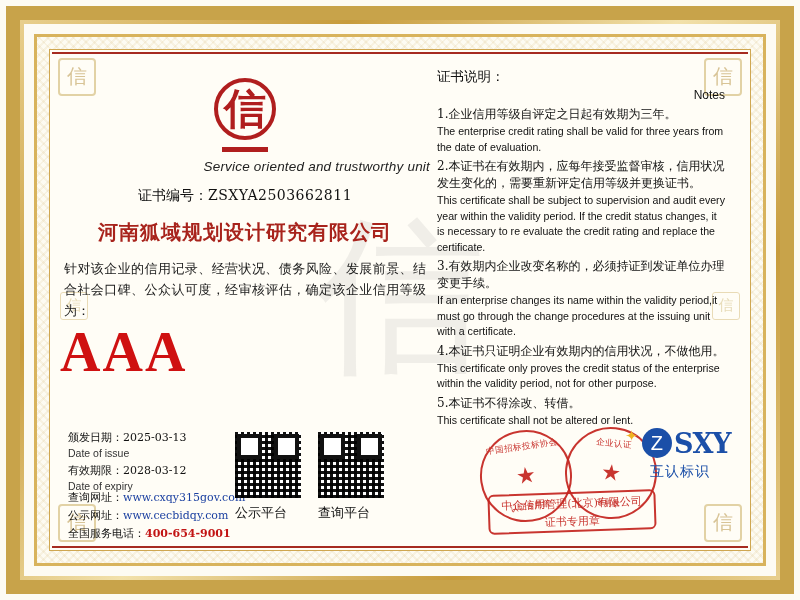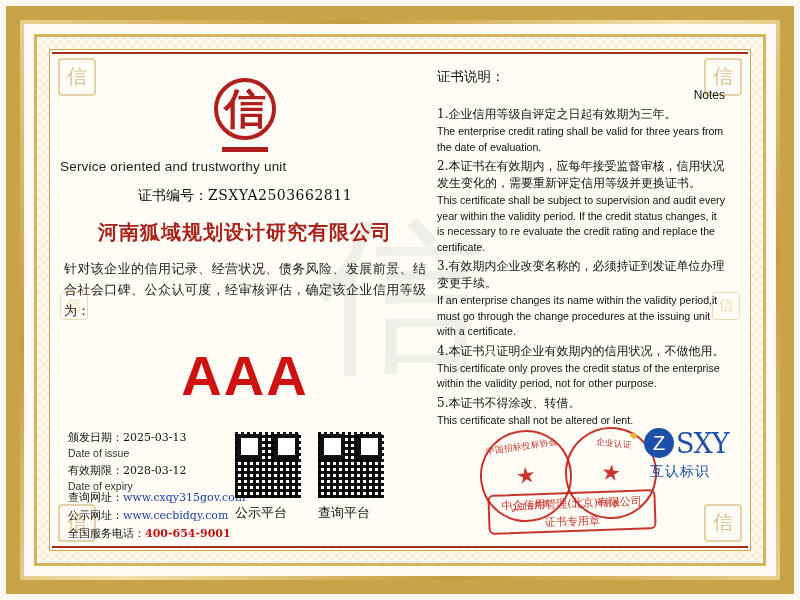--- a/index.html
+++ b/index.html
@@ -147,25 +147,26 @@
   .title-cn {
     text-align: center;
     font-family: "DejaVu Serif", serif;
     font-weight: bold;
     font-size: 41px;
     letter-spacing: 2px;
     color: #111;
     margin-top: 2px;
   }
   .title-en {
-    text-align: left;
+    text-align: right;
     font-size: 13.5px;
     color: #222;
     margin-top: 7px;
     letter-spacing: .2px;
+    font-style: italic;
   }
   .cert-no {
     text-align: center;
     margin-top: 13px;
     font-size: 14px;
     color: #111;
     font-family: "DejaVu Serif", serif;
   }
   .cert-no .label { color: #111; }
   .cert-no .val { letter-spacing: .5px; margin-top: 8px; }
@@ -182,23 +183,23 @@
   .paragraph {
     margin-top: 12px;
     font-family: "DejaVu Serif", serif;
     font-size: 13px;
     line-height: 21px;
     color: #1a1a1a;
     text-align: justify;
     padding: 0 4px;
   }
   .grade {
-    text-align: center;
-    margin-top: 24px;
-    font-family: Liberation Sans, sans-serif;
+    text-align: left;
+    margin-top: 0;
+    font-family: Liberation Serif, serif;
     font-weight: bold;
     font-size: 56px;
     color: #cf1111;
     letter-spacing: 2px;
     line-height: 62px;
   }
 
   .dates {
     position: absolute;
     left: 8px; top: 368px;
@@ -337,21 +338,21 @@
   
   .zsxy {
     position: absolute;
     right: 6px; top: 366px;
     width: 108px;
     text-align: center;
   }
   .zsxy .badge {
     display: inline-block;
     font-family: "DejaVu Serif", serif;
-    font-weight: normal;
+    font-weight: bold;
     font-size: 27px;
     color: #1b4fa8;
     letter-spacing: -1px;
   }
   .zsxy .z {
     display: inline-block;
     background: #1b4fa8;
     color: #fff;
     border-radius: 50%;
     width: 30px; height: 30px;

